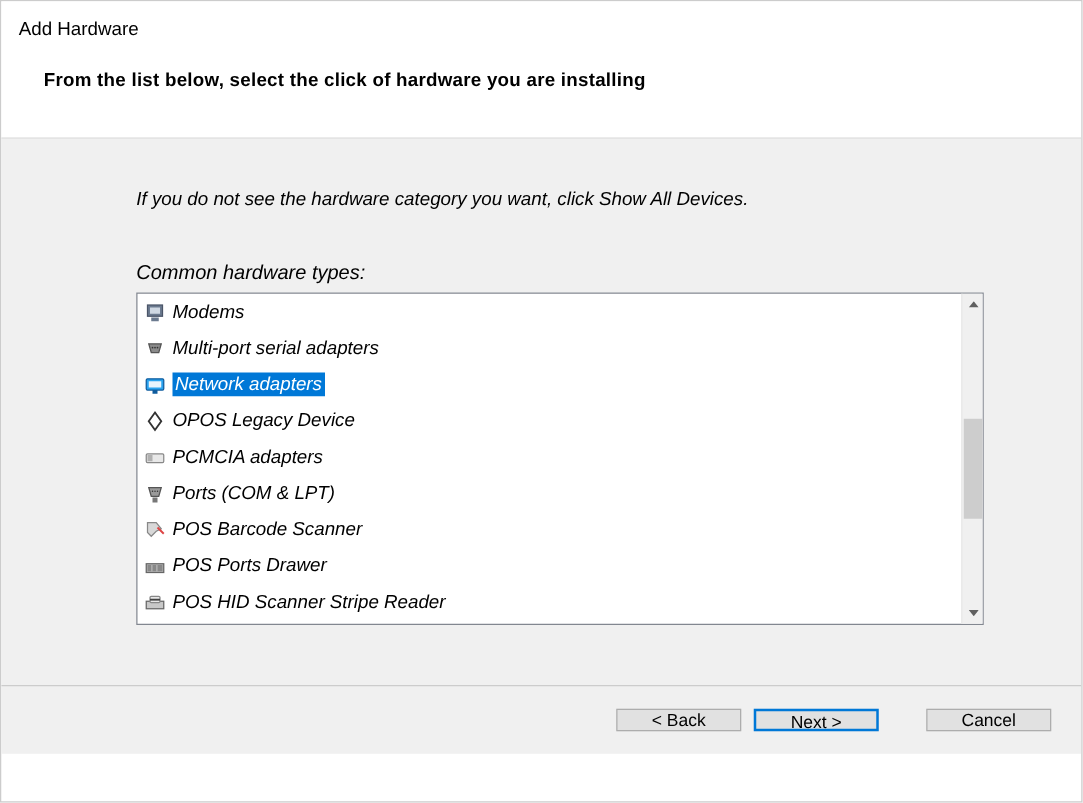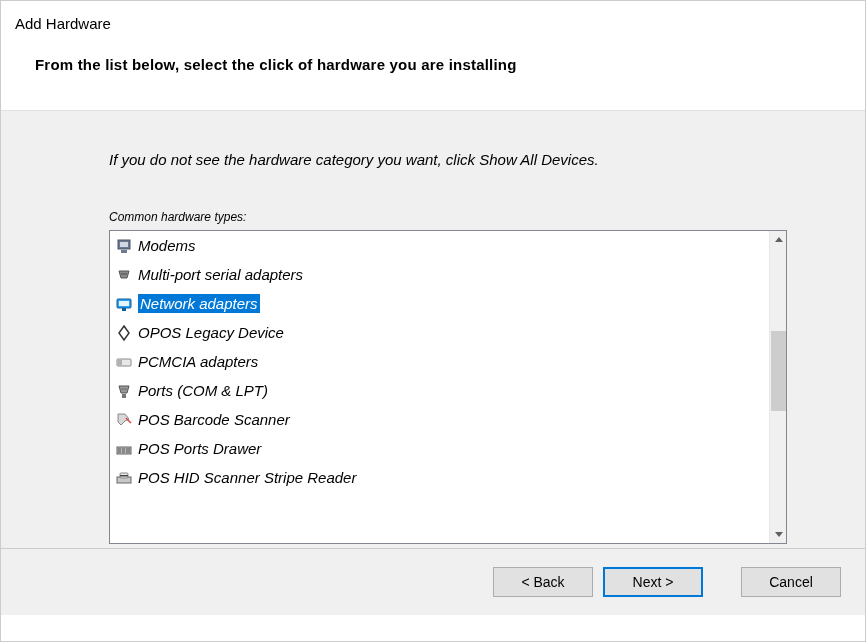--- a/index.html
+++ b/index.html
@@ -35,28 +35,28 @@
       height: 438px;
       border-top: 1px solid #e0e0e0;
       font-style: italic;
     }
     .help-text {
       font-size: 15px;
       color: #000;
       margin-bottom: 42px;
     }
     .list-label {
-      font-size: 12px;
+      font-size: 16px;
       color: #000;
       margin-bottom: 6px;
     }
     .listbox {
       border: 1px solid #828790;
       background: #fff;
-      height: 314px;
+      height: 266px;
       position: relative;
       display: flex;
       justify-content: flex-end;
     }
     .list-items {
       flex: 1;
       overflow: hidden;
     }
     .list-item {
       display: flex;
@@ -113,21 +113,21 @@
     .footer {
       border-top: 1px solid #ccc;
       padding: 18px 24px;
       display: flex;
       justify-content: flex-end;
       gap: 10px;
       background: #f0f0f0;
     }
     .btn {
       min-width: 100px;
-      height: 30px;
+      height: 18px;
       border: 1px solid #adadad;
       background: #e1e1e1;
       font-family: inherit;
       font-size: 14px;
       color: #000;
       cursor: pointer;
       padding: 0 12px;
     }
     .btn.primary {
       border: 2px solid #0078d7;

